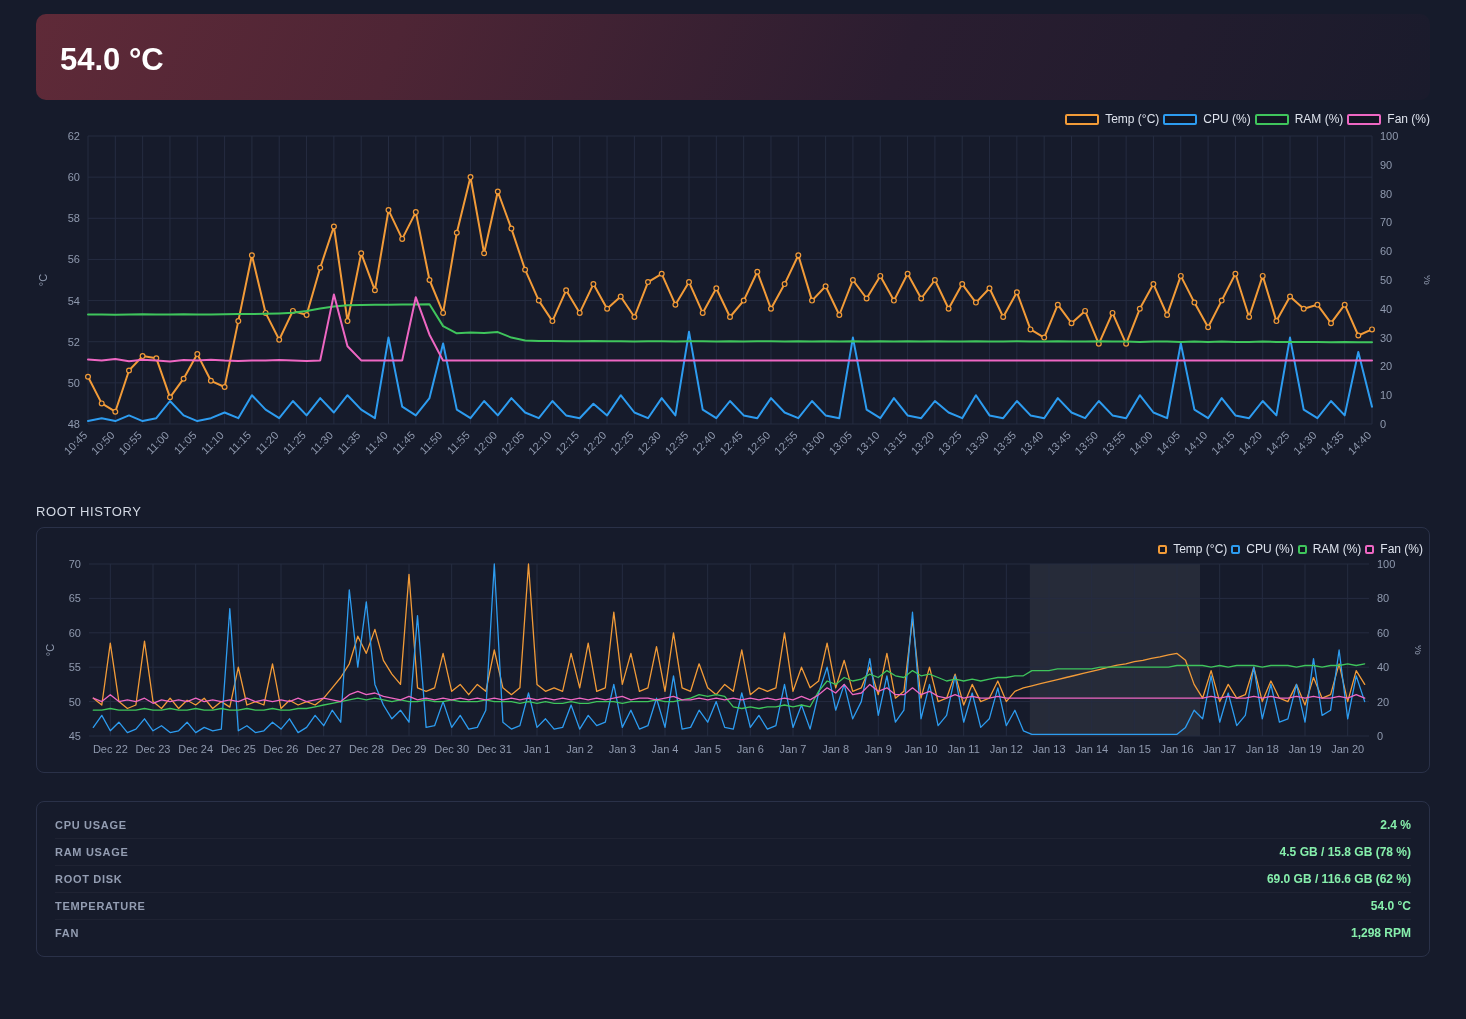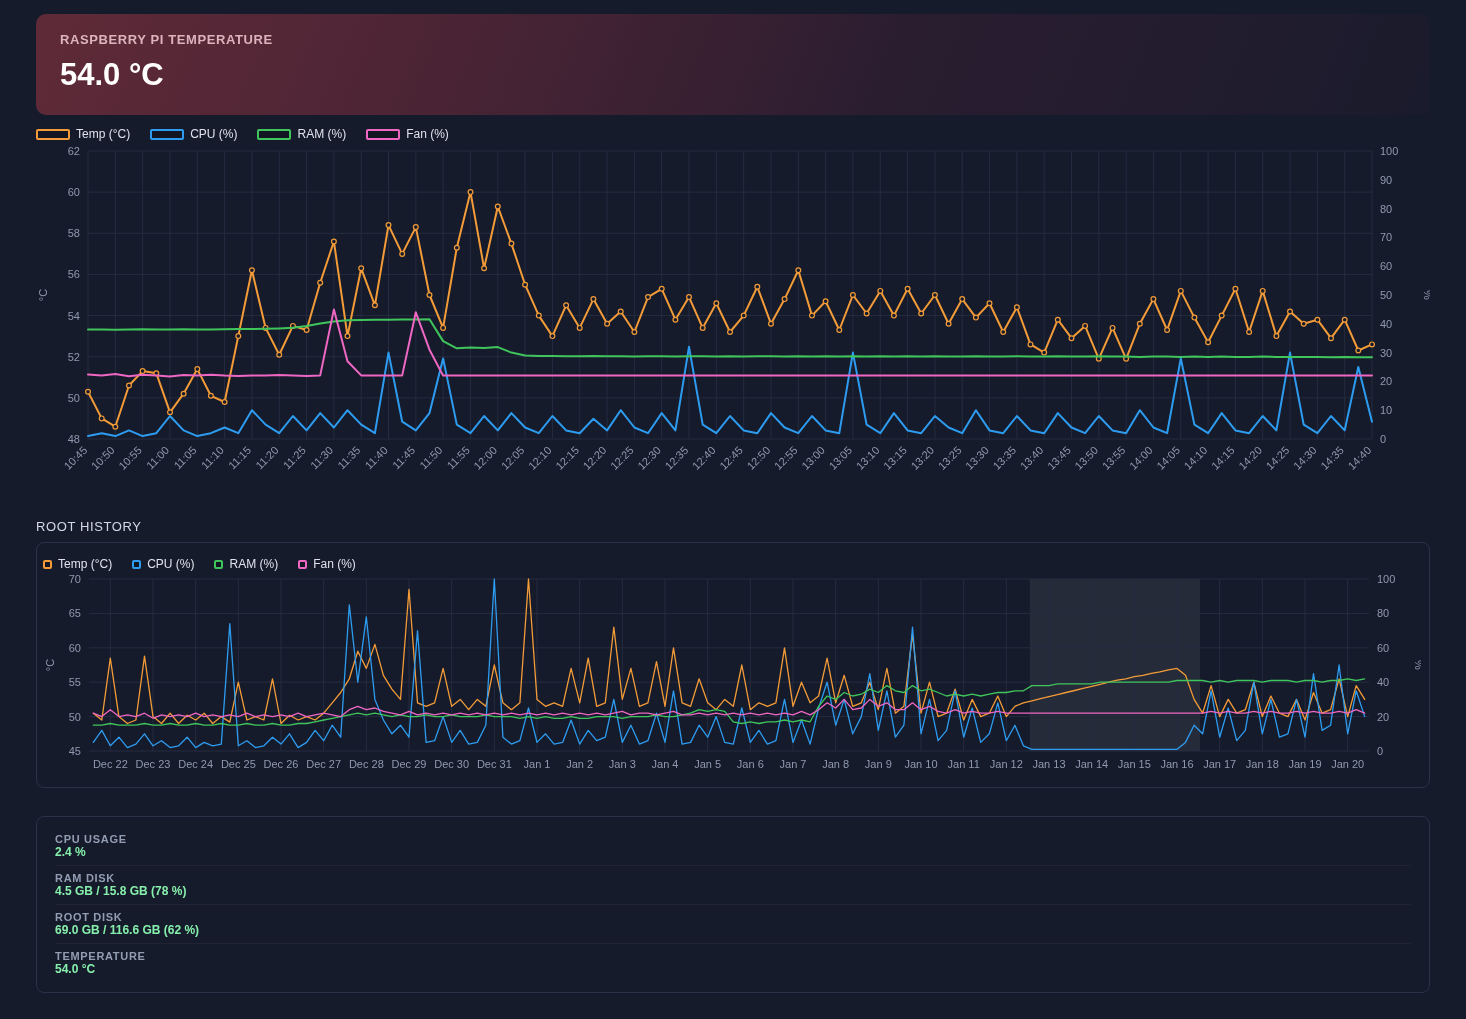--- a/index.html
+++ b/index.html
@@ -27,23 +27,23 @@
   }
   .temp-card-value {
     margin-top: 10px;
     font-size: 31px;
     font-weight: 700;
     color: #ffffff;
   }
   .chart-block { margin-top: 6px; }
   .legend {
     display: flex;
-    justify-content: flex-start;
+    justify-content: flex-end;
     align-items: center;
-    gap: 20px;
+    gap: 4px;
     margin: 12px 0 0;
     font-size: 12px;
     color: var(--legend-text, #dde2ec);
   }
   .legend-item { display: inline-flex; align-items: center; gap: 6px; cursor: pointer; }
   .swatch {
     width: 34px; height: 11px;
     border: 2px solid;
     border-radius: 2px;
     background: rgba(0,0,0,0.18);
@@ -64,23 +64,23 @@
   }
   .stats-panel {
     border: 1px solid var(--panel-border, #2a3148);
     border-radius: 8px;
     margin-top: 28px;
     padding: 10px 18px;
   }
   .stat-row {
     display: flex;
     justify-content: space-between;
+    align-items: center;
     padding: 6px 0;
     border-bottom: 1px solid rgba(255,255,255,0.04);
-    flex-direction: column;
   }
   .stat-row:last-child { border-bottom: none; }
   .stat-label {
     font-size: 11px;
     font-weight: 600;
     letter-spacing: 0.7px;
     color: #939db2;
   }
   .stat-value {
     font-size: 12px;
@@ -88,21 +88,20 @@
     color: #86efac;
   }
   svg text { font-family: "Liberation Sans", sans-serif; }
 </style>
 </head>
 <body>
 
 <div class="page">
 
   <section class="temp-card">
-    <div class="temp-card-title">RASPBERRY PI TEMPERATURE</div>
     <div class="temp-card-value">54.0 °C</div>
   </section>
 
   <section class="chart-block">
     <div class="legend" id="legend-0">
         <span class="legend-item">
           <span class="swatch" style="border-color: rgb(242, 155, 56);"></span>
           <span>Temp (°C)</span>
         </span>
         <span class="legend-item">
@@ -455,26 +454,30 @@
         <polyline points="50.3,142.2 58.8,145.6 67.3,138.7 75.9,145.6 84.4,143.9 92.9,145.6 101.5,142.2 110.0,147.3 118.5,143.9 127.1,145.6 135.6,143.9 144.1,145.6 152.7,142.2 161.2,145.6 169.7,143.9 178.3,145.6 186.8,143.9 195.3,145.6 203.9,142.2 212.4,145.6 220.9,143.9 229.5,145.6 238.0,143.9 246.5,145.6 255.1,142.2 263.6,145.6 272.1,143.9 280.7,142.2 289.2,143.9 297.7,145.6 306.3,138.7 314.8,135.3 323.3,138.7 331.9,137.0 340.4,140.4 348.9,142.2 357.5,143.9 366.0,140.4 374.5,143.9 383.1,142.2 391.6,143.9 400.1,142.2 408.7,143.9 417.2,142.2 425.7,143.9 434.3,142.2 442.8,143.9 451.3,142.2 459.9,143.9 468.4,142.2 476.9,143.9 485.5,142.2 494.0,143.9 502.5,142.2 511.1,143.9 519.6,142.2 528.1,143.9 536.7,142.2 545.2,143.9 553.7,142.2 562.3,143.9 570.8,142.2 579.3,140.4 587.9,143.9 596.4,142.2 604.9,142.2 613.5,143.9 622.0,142.2 630.5,140.4 639.1,143.9 647.6,143.9 656.1,142.2 664.7,143.9 673.2,142.2 681.7,143.9 690.3,142.2 698.8,143.9 707.3,142.2 715.9,143.9 724.4,142.2 732.9,143.9 741.5,142.2 750.0,143.9 758.5,140.4 767.1,143.9 775.6,138.7 784.1,131.8 792.7,137.0 801.2,128.4 809.7,138.7 818.3,137.0 826.8,128.4 835.3,135.3 843.9,131.8 852.4,138.7 860.9,138.7 869.5,131.8 878.0,138.7 886.5,135.3 895.1,140.4 903.6,142.2 912.1,138.7 920.7,142.2 929.2,140.4 937.7,142.2 946.3,142.2 954.8,140.4 963.3,142.2 971.9,142.2 980.4,142.2 988.9,142.2 997.5,142.2 1006.0,142.2 1014.5,142.2 1023.1,142.2 1031.6,142.2 1040.1,142.2 1048.7,142.2 1057.2,142.2 1065.7,142.2 1074.3,142.2 1082.8,142.2 1091.3,142.2 1099.9,142.2 1108.4,142.2 1116.9,142.2 1125.5,142.2 1134.0,142.2 1142.5,142.2 1151.1,142.2 1159.6,142.2 1168.1,140.4 1176.7,142.2 1185.2,140.4 1193.7,142.2 1202.3,142.2 1210.8,140.4 1219.3,142.2 1227.9,140.4 1236.4,142.2 1244.9,142.2 1253.5,140.4 1262.0,142.2 1270.5,140.4 1279.1,142.2 1287.6,142.2 1296.1,140.4 1304.7,142.2 1313.2,138.7 1321.7,142.2" fill="none" stroke="#ee67c3" stroke-width="1.3" stroke-linejoin="round" stroke-linecap="round"></polyline>
       </svg>
   </section>
 
   <section class="stats-panel" id="stats-panel">
       <div class="stat-row">
         <span class="stat-label">CPU USAGE</span>
         <span class="stat-value">2.4 %</span>
       </div>
       <div class="stat-row">
-        <span class="stat-label">RAM DISK</span>
+        <span class="stat-label">RAM USAGE</span>
         <span class="stat-value">4.5 GB / 15.8 GB (78 %)</span>
       </div>
       <div class="stat-row">
         <span class="stat-label">ROOT DISK</span>
         <span class="stat-value">69.0 GB / 116.6 GB (62 %)</span>
       </div>
       <div class="stat-row">
         <span class="stat-label">TEMPERATURE</span>
         <span class="stat-value">54.0 °C</span>
       </div>
+      <div class="stat-row">
+        <span class="stat-label">FAN</span>
+        <span class="stat-value">1,298 RPM</span>
+      </div>
     </section>
 
 </div>
 
 </body></html>

